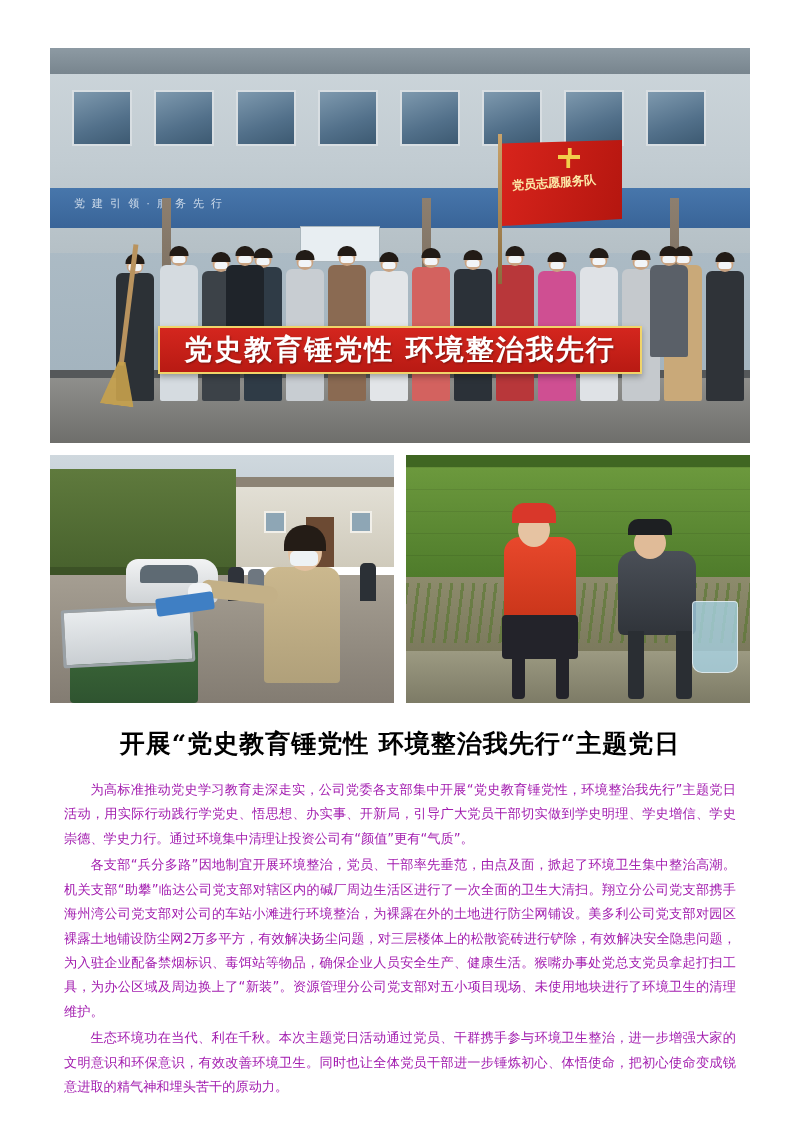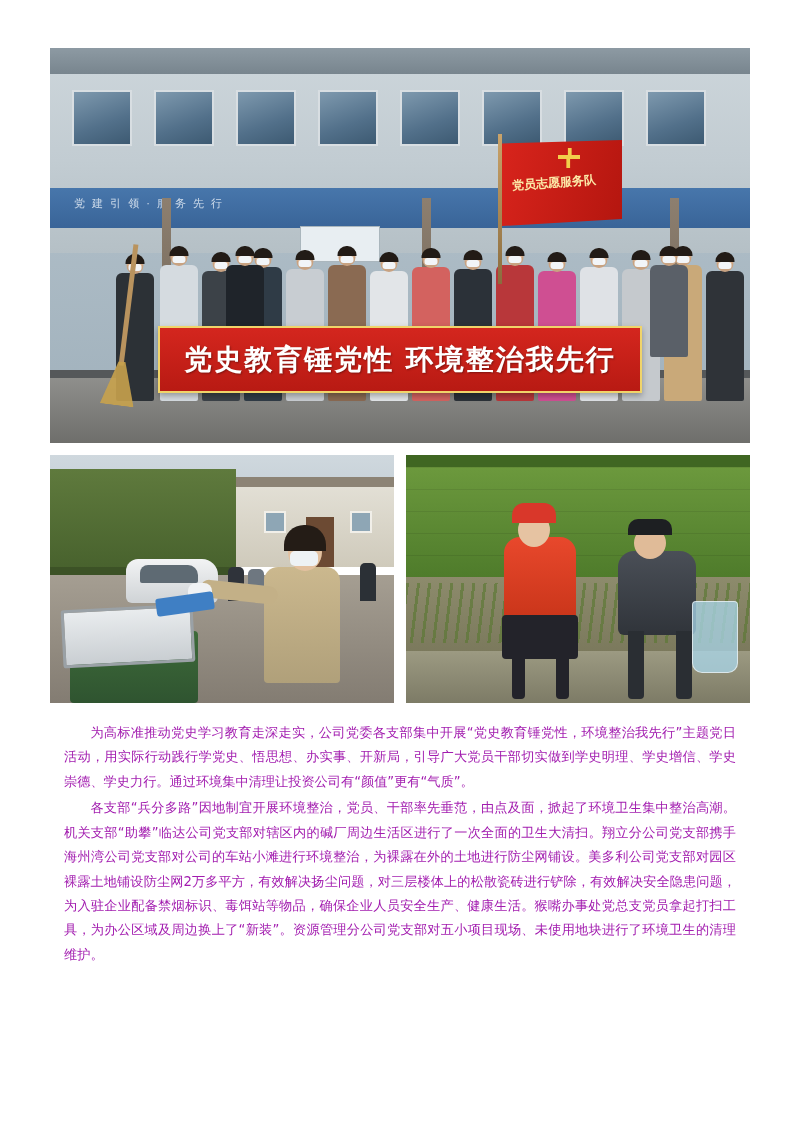--- a/index.html
+++ b/index.html
@@ -89,21 +89,21 @@
     width: 13px; height: 7px; border-radius: 3px; background: #f2f5f8;
   }
   .person .hair {
     position: absolute; top: -19px; left: 50%; transform: translateX(-50%);
     width: 19px; height: 10px; border-radius: 9px 9px 0 0; background: #221b16;
   }
   
   .hero-banner {
     position: absolute;
     left: 108px; top: 278px;
-    width: 484px; height: 67px;
+    width: 484px; height: 48px;
     background: linear-gradient(#d4261e, #b81a13);
     border: 2px solid #f0d46a;
     box-sizing: border-box;
     display: flex; align-items: center; justify-content: center;
     box-shadow: 0 3px 6px rgba(0,0,0,.3);
   }
   .hero-banner span {
     color: #ffffff;
     font-size: 28px;
     font-weight: bold;
@@ -400,19 +400,21 @@
       <div class="p3-w-leg" style="left:150px;"></div>
       <div class="p3-m-body"></div>
       <div class="p3-m-head"></div>
       <div class="p3-m-cap"></div>
       <div class="p3-m-leg" style="left:222px;"></div>
       <div class="p3-m-leg" style="left:270px;"></div>
       <div class="p3-bag"></div>
     </div>
   </div>
 
+  <div class="doc-title">开展“党史教育锤党性 环境整治我先行“主题党日</div>
 
   <div class="body-text">
     <p>为高标准推动党史学习教育走深走实，公司党委各支部集中开展“党史教育锤党性，环境整治我先行”主题党日活动，用实际行动践行学党史、悟思想、办实事、开新局，引导广大党员干部切实做到学史明理、学史增信、学史崇德、学史力行。通过环境集中清理让投资公司有“颜值”更有“气质”。</p>
     <p>各支部“兵分多路”因地制宜开展环境整治，党员、干部率先垂范，由点及面，掀起了环境卫生集中整治高潮。机关支部“助攀”临达公司党支部对辖区内的碱厂周边生活区进行了一次全面的卫生大清扫。翔立分公司党支部携手海州湾公司党支部对公司的车站小滩进行环境整治，为裸露在外的土地进行防尘网铺设。美多利公司党支部对园区裸露土地铺设防尘网2万多平方，有效解决扬尘问题，对三层楼体上的松散瓷砖进行铲除，有效解决安全隐患问题，为入驻企业配备禁烟标识、毒饵站等物品，确保企业人员安全生产、健康生活。猴嘴办事处党总支党员拿起打扫工具，为办公区域及周边换上了“新装”。资源管理分公司党支部对五小项目现场、未使用地块进行了环境卫生的清理维护。</p>
+    <p>生态环境功在当代、利在千秋。本次主题党日活动通过党员、干群携手参与环境卫生整治，进一步增强大家的文明意识和环保意识，有效改善环境卫生。同时也让全体党员干部进一步锤炼初心、体悟使命，把初心使命变成锐意进取的精气神和埋头苦干的原动力。</p>
   </div>
 
 </div>
 
 </body></html>

